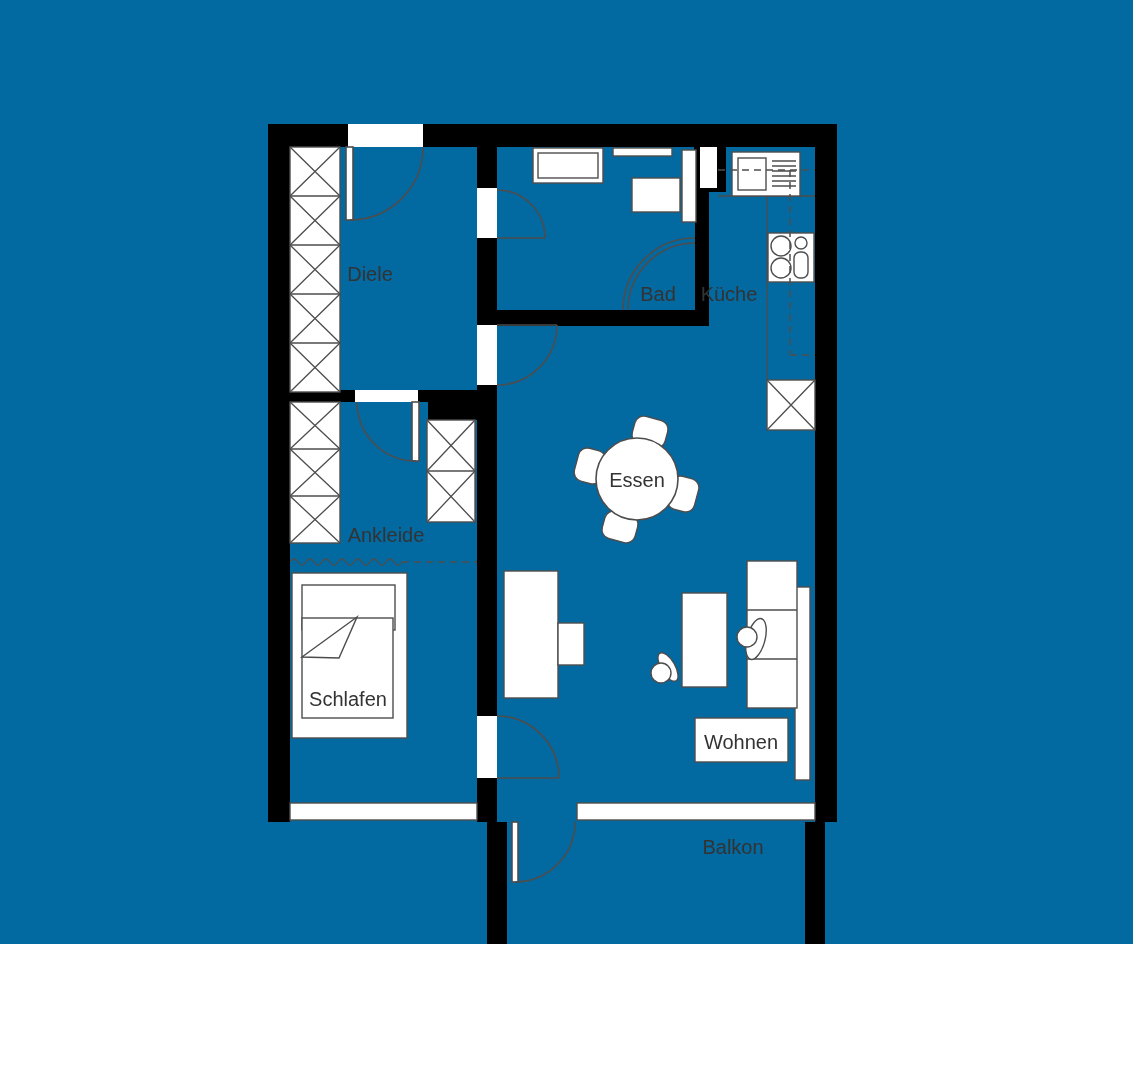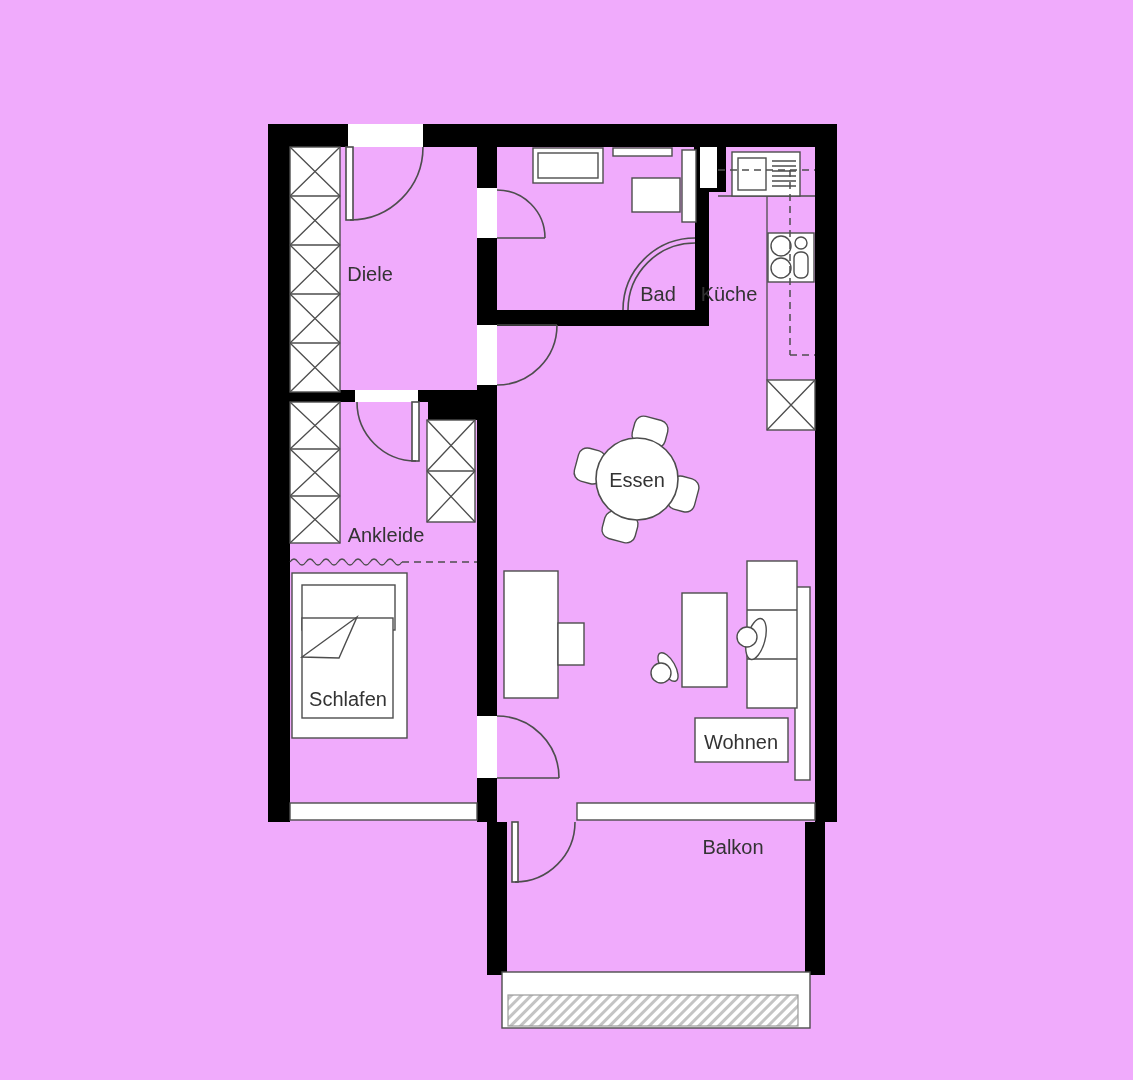--- a/index.html
+++ b/index.html
@@ -1,16 +1,16 @@
 <!DOCTYPE html>
 <html><head>
 <meta charset="utf-8">
 <style>
   html,body{margin:0;padding:0;background:#ffffff;}
-  .stage{position:relative;width:1133px;height:1080px;background:#f0abfc;overflow:hidden;}
+  .stage{position:relative;width:1133px;height:944px;background:#0369a1;overflow:hidden;}
   svg{display:block;}
   .w{fill:#000000;stroke:none;}
   .o{fill:#ffffff;stroke:none;}
   .f{fill:#ffffff;stroke:#4d4d4d;stroke-width:1.6;}
   .ft{fill:#ffffff;stroke:#4d4d4d;stroke-width:1.4;}
   .l{fill:none;stroke:#4d4d4d;stroke-width:1.6;}
   .x{fill:none;stroke:#4d4d4d;stroke-width:1.3;}
   .d{fill:none;stroke:#4d4d4d;stroke-width:1.5;stroke-dasharray:7 5;}
   .lbl{font:20px "Liberation Sans","DejaVu Sans",sans-serif;fill:#333333;text-anchor:middle;}
 </style>

